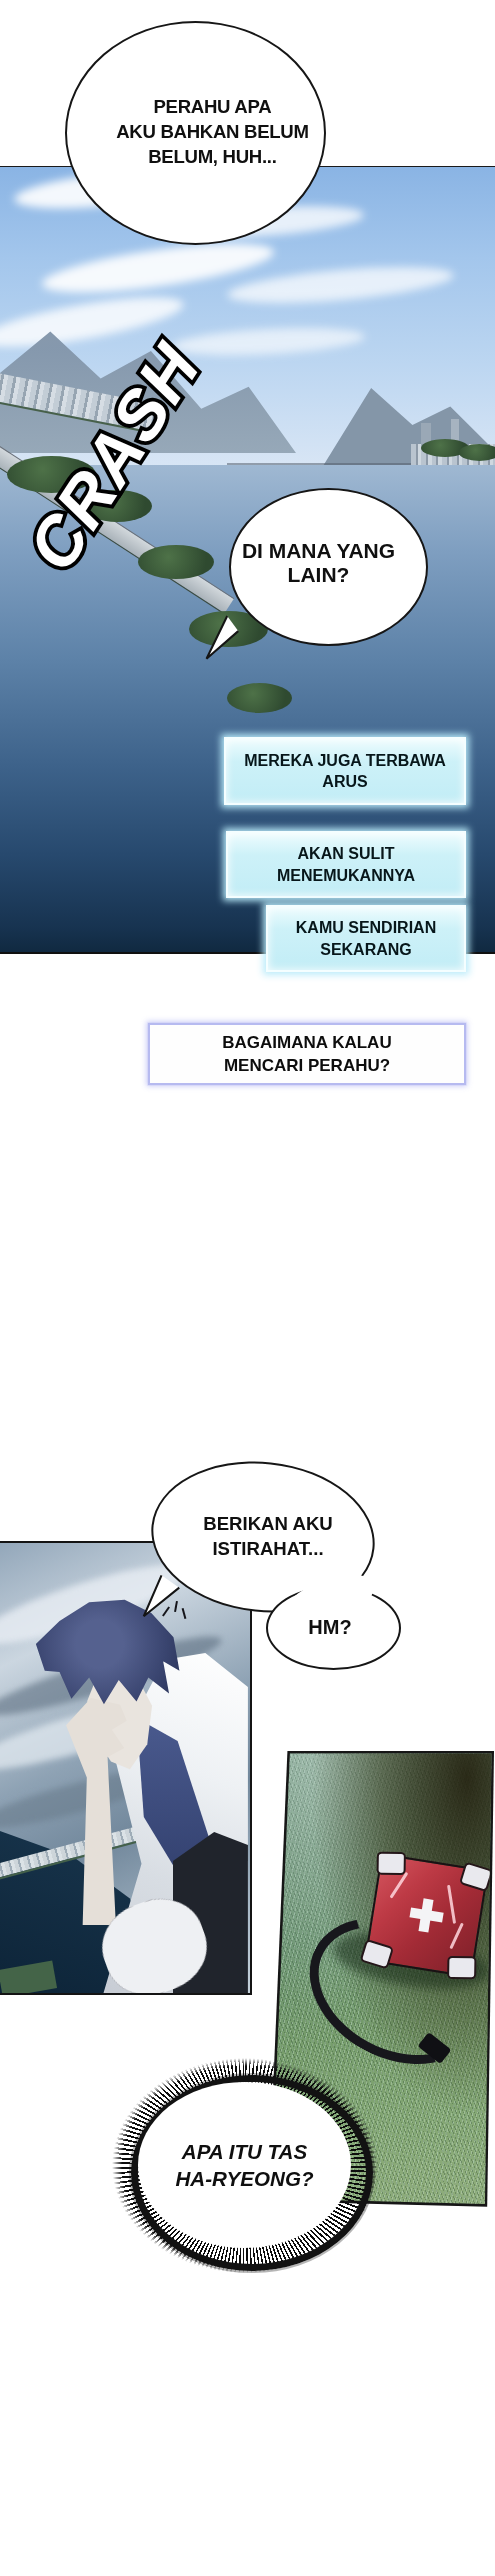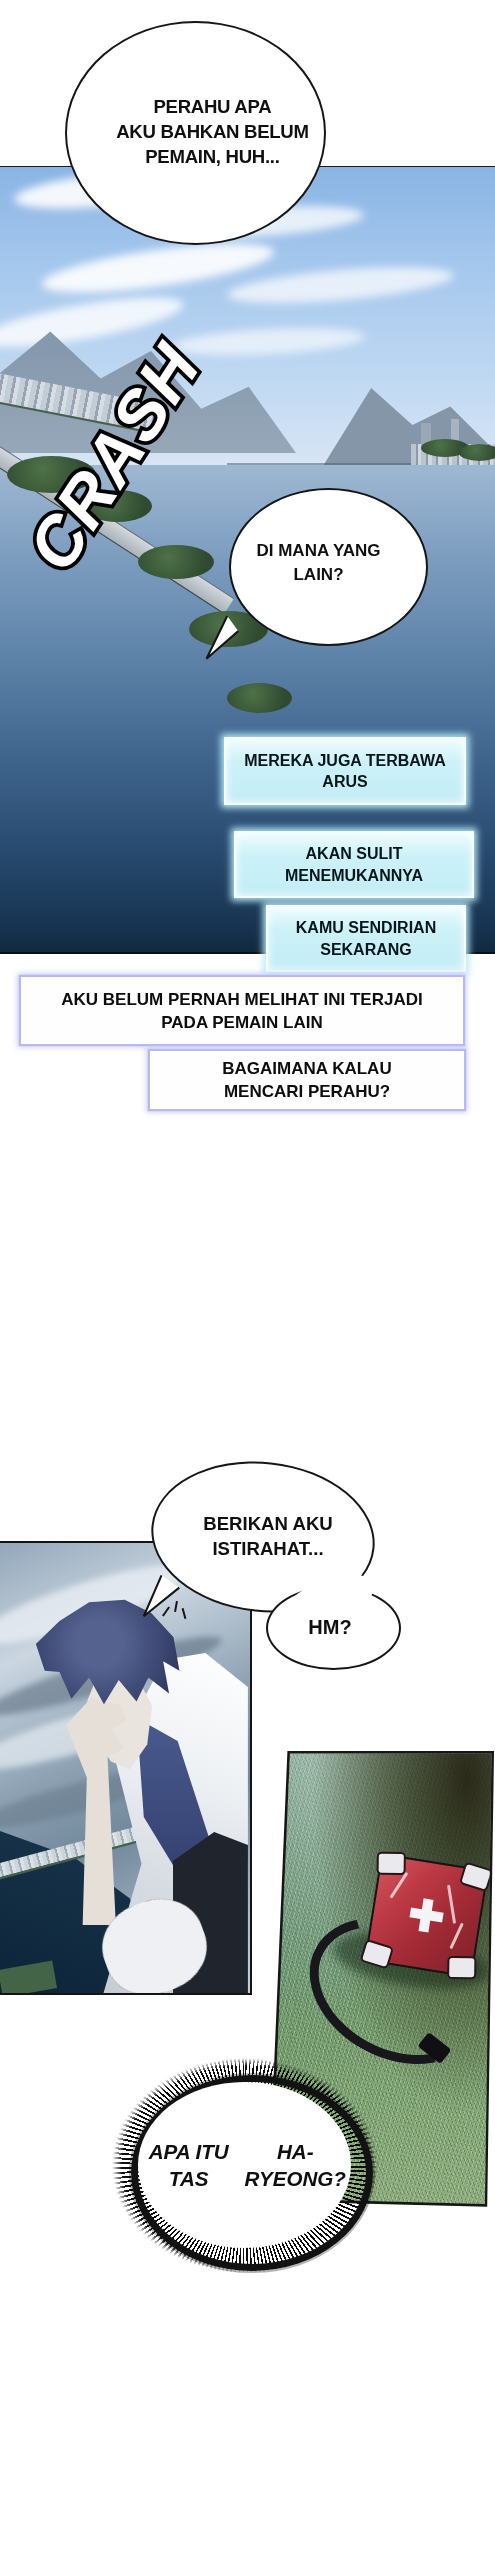--- a/index.html
+++ b/index.html
@@ -5,21 +5,21 @@
   html,body{margin:0;padding:0;background:#ffffff;}
   .page{position:relative;width:495px;height:2576px;background:#ffffff;overflow:hidden;
         font-family:"Liberation Sans","DejaVu Sans",sans-serif;color:#111;}
   .abs{position:absolute;}
 
   
   .bubble{position:absolute;background:#fff;border:2.1px solid #161616;border-radius:50%;z-index:6;}
   .bubble-text{position:absolute;display:flex;flex-direction:column;align-items:center;justify-content:center;
     text-align:center;font-weight:bold;color:#101010;z-index:8;}
   .b1-text{font-size:18.6px;line-height:25px;letter-spacing:-0.3px;}
-  .b2-text{font-size:17px;line-height:24px;}
+  .b2-text{font-size:21px;line-height:24px;}
   .b3-text{font-size:18.6px;line-height:25px;}
   .b4-text{font-size:20px;}
   .tail{position:absolute;z-index:7;}
 
   
   .panel-river{position:absolute;left:0;top:166px;width:495px;height:785px;overflow:hidden;
     border-top:1.4px solid #1a1a1a;border-bottom:2.1px solid #101010;z-index:1;background:#9cc0e8;}
   .river-sky{position:absolute;left:0;top:0;width:495px;height:303px;
     background:linear-gradient(180deg,#8ab4e4 0%,#a3c6ec 30%,#bcd6f1 65%,#d9e6f5 100%);}
   .cloud{position:absolute;background:rgba(255,255,255,.9);border-radius:50%;filter:blur(4.1px);}
@@ -85,21 +85,21 @@
   .bag-buckle{position:absolute;left:153px;top:288px;width:29px;height:18px;background:#101014;border-radius:3.4px;transform:rotate(38deg);}
 
   
   .spike-ring{position:absolute;left:102px;top:2050px;width:286px;height:231px;border-radius:50%;z-index:9;
     background:repeating-conic-gradient(#0d0d0d 0deg 0.9deg, rgba(0,0,0,0) 0.9deg 2.2deg);
     -webkit-mask-image:radial-gradient(closest-side, rgba(0,0,0,0) 56%, #000 63% 86%, rgba(0,0,0,0) 93%);
     mask-image:radial-gradient(closest-side, rgba(0,0,0,0) 56%, #000 63% 86%, rgba(0,0,0,0) 93%);}
   .spike-solid{position:absolute;left:131px;top:2075px;width:228px;height:182px;border-radius:50%;
     border:7.6px solid #121212;box-shadow:0 0 0 2.1px rgba(12,12,12,.3);z-index:9;}
   .spike-core{position:absolute;left:138px;top:2082px;width:213px;height:166px;border-radius:50%;background:#fff;z-index:10;
-    display:flex;flex-direction:row;align-items:center;justify-content:center;text-align:center;
+    display:flex;flex-direction:column;align-items:center;justify-content:center;text-align:center;
     font-weight:bold;font-style:italic;font-size:20.6px;line-height:27.5px;color:#0f0f0f;}
 </style>
 </head>
 <body>
 
 <div class="page">
 
   <div class="panel-river">
     <div class="river-sky"></div>
     <div class="cloud" style="left:13.8px;top:6.9px;width:179px;height:32px;transform:rotate(-6deg);"></div>
@@ -143,39 +143,35 @@
     <div class="bubble-text b2-text" style="left:236px;top:334px;width:165px;height:124px;">
       <span>DI MANA YANG</span>
       <span>LAIN?</span>
     </div>
   </div>
 
   <div class="bubble" style="left:65px;top:20.6px;width:257px;height:220px;"></div>
   <div class="bubble-text b1-text" style="left:83px;top:43px;width:234px;height:176px;padding-left:12.4px;">
     <span>PERAHU APA</span>
     <span>AKU BAHKAN BELUM</span>
-    <span>PEMAIN, HUH...</span>
+    <span>BELUM, HUH...</span>
   </div>
 
   <div class="sys sys-cyan" style="left:224px;top:737px;width:238px;height:64px;">
     <span>MEREKA JUGA TERBAWA ARUS</span>
   </div>
-  <div class="sys sys-cyan" style="left:234px;top:831px;width:236px;height:63px;">
+  <div class="sys sys-cyan" style="left:226px;top:831px;width:236px;height:63px;">
     <span>AKAN SULIT MENEMUKANNYA</span>
   </div>
   <div class="sys sys-cyan" style="left:266px;top:905px;width:196px;height:63px;">
     <span>KAMU SENDIRIAN</span>
     <span>SEKARANG</span>
   </div>
 
-  <div class="sys sys-white" style="left:19px;top:975px;width:442px;height:67px;">
-    <span>AKU BELUM PERNAH MELIHAT INI TERJADI</span>
-    <span>PADA PEMAIN LAIN</span>
-  </div>
-  <div class="sys sys-white" style="left:148px;top:1049px;width:314px;height:58px;">
+  <div class="sys sys-white" style="left:148px;top:1023px;width:314px;height:58px;">
     <span>BAGAIMANA KALAU</span>
     <span>MENCARI PERAHU?</span>
   </div>
 
   <div class="panel-char">
     <div class="streak" style="left:-27.5px;top:41px;width:220px;height:41px;background:rgba(232,238,244,.8);transform:rotate(-18deg);"></div>
     <div class="streak" style="left:-20.6px;top:117px;width:248px;height:32px;background:rgba(86,104,122,.55);transform:rotate(-17deg);"></div>
     <div class="streak" style="left:-34px;top:172px;width:227px;height:37px;background:rgba(226,233,240,.75);transform:rotate(-16deg);"></div>
     <div class="streak" style="left:-27.5px;top:241px;width:206px;height:29px;background:rgba(99,117,134,.5);transform:rotate(-15deg);"></div>
     <div class="char-water"></div>

